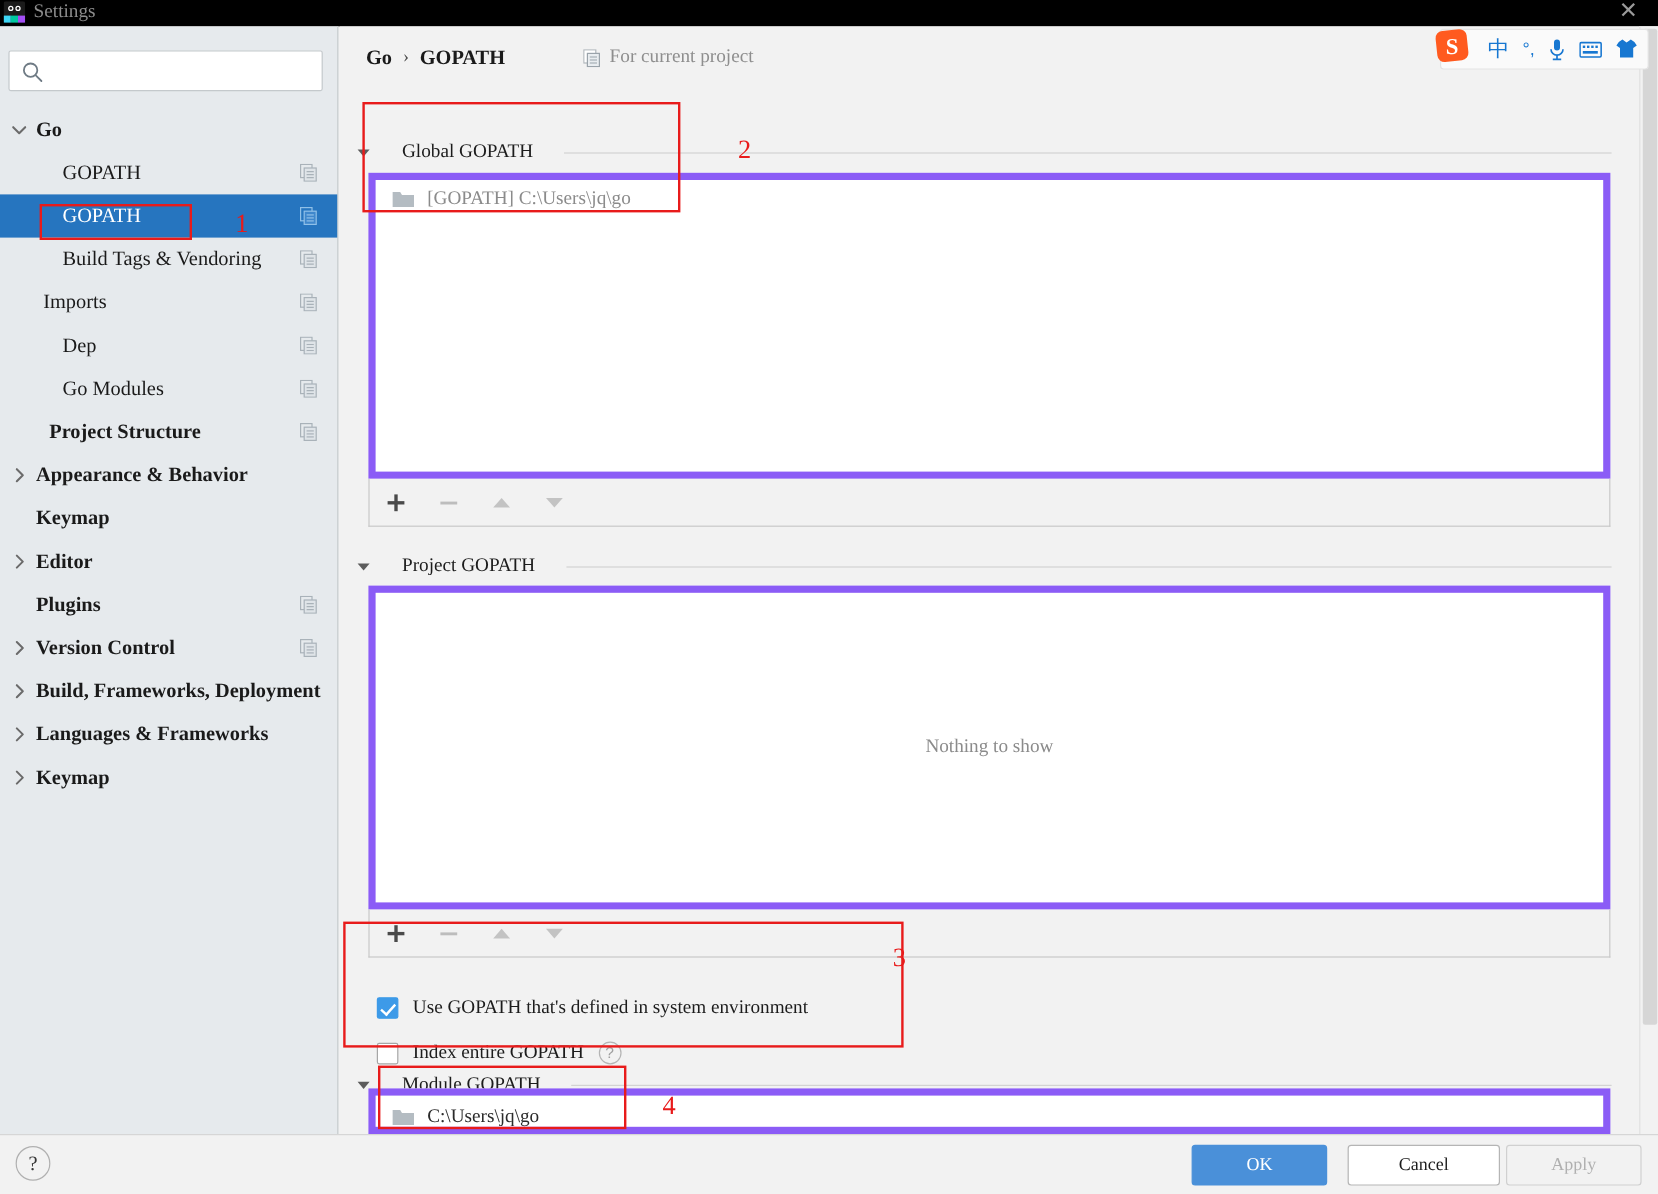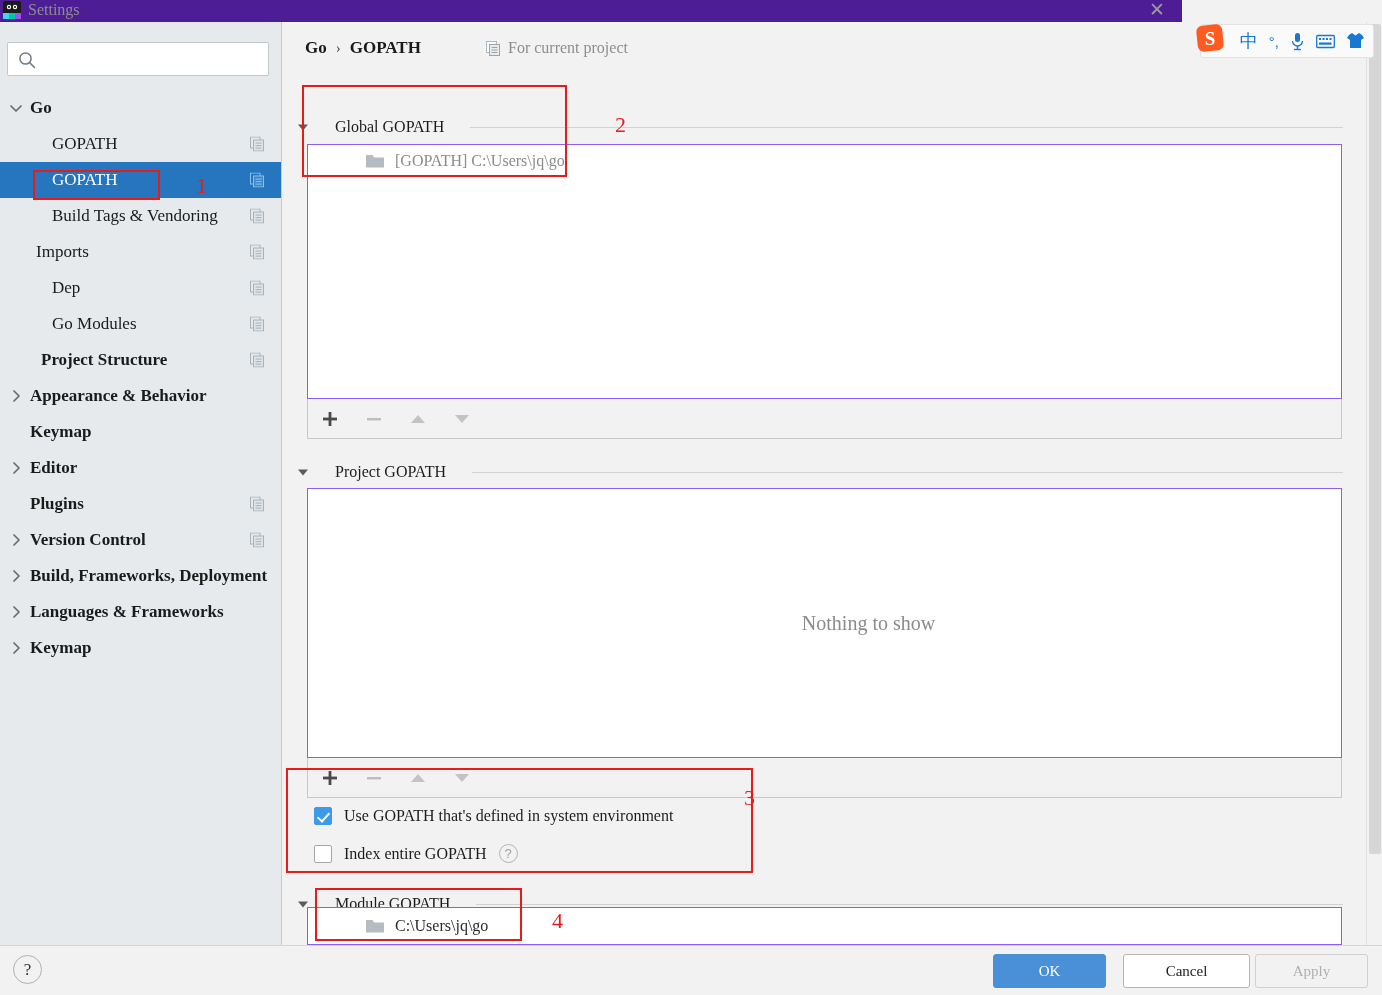--- a/index.html
+++ b/index.html
@@ -11,22 +11,22 @@
     background: #f2f2f2;
   }
   #app {
     position: relative;
     width: 1382px; height: 995px;
     background: #f2f2f2;
   }
 
   
   .titlebar {
-    position: absolute; left: 0; top: 0; width: 1182px; height: 22px;
-    background: #4c1d95;
+    position: absolute; left: 0; top: 0; width: 1382px; height: 22px;
+    background: #000000;
   }
   .title-icon {
     position: absolute; left: 3px; top: 1px; width: 18px; height: 18px;
   }
   .title-text {
     position: absolute; left: 28px; top: 0px; height: 22px; line-height: 20px;
     font-size: 16px; color: #8d8d8d;
     font-family: "Liberation Serif", serif;
   }
   .win-close {
@@ -101,51 +101,51 @@
     position: absolute; display: flex; align-items: center; gap: 26px;
     height: 20px;
   }
   .sec-tri { width: 12px; height: 12px; }
   .sec-title { font-size: 16px; color: #1c1c1c; white-space: nowrap;
     font-family: "Liberation Serif", serif; }
   .sec-rule { height: 1px; background: #d3d3d3; flex: 1 1 auto; }
 
   .list-box {
     position: absolute; background: #ffffff;
-    border: 1px solid #8b5cf6;
-    padding-left: 44px;
+    border: 6px solid #8b5cf6;
   }
   .list-row {
     display: flex; align-items: center; gap: 11px;
     height: 31px; padding-left: 14px;
     font-size: 16px; color: #8b8b8b;
     font-family: "Liberation Serif", serif;
   }
   .list-row.dark { color: #2b2b2b; }
   .folder-ico { width: 18px; height: 14px; flex: 0 0 18px; }
   .empty-msg {
     position: absolute; width: 100%; top: 50%; transform: translateY(-50%);
-    text-align: center; font-size: 20px; color: #8b8b8b;
+    text-align: center; font-size: 16px; color: #8b8b8b;
     font-family: "Liberation Serif", serif;
   }
 
   .btn-bar {
     position: absolute; background: #f2f2f2;
     border: 1px solid #c9c9c9; border-top: none;
     display: flex; align-items: center; gap: 0px;
   }
   .bb {
     width: 44px; height: 100%; display: flex;
     align-items: center; justify-content: center;
   }
 
   .chk-row {
     position: absolute; display: flex; align-items: center; gap: 12px;
     font-size: 16px; color: #1c1c1c;
     font-family: "Liberation Serif", serif;
+    margin-top: 24px;
   }
   .chkbox {
     width: 18px; height: 18px; border-radius: 2px;
     border: 1px solid #a6a6a6; background: #fff;
     flex: 0 0 18px; position: relative;
   }
   .chkbox.on {
     background: #3d9ae8; border-color: #3d9ae8;
   }
   .chkbox.on::after {

